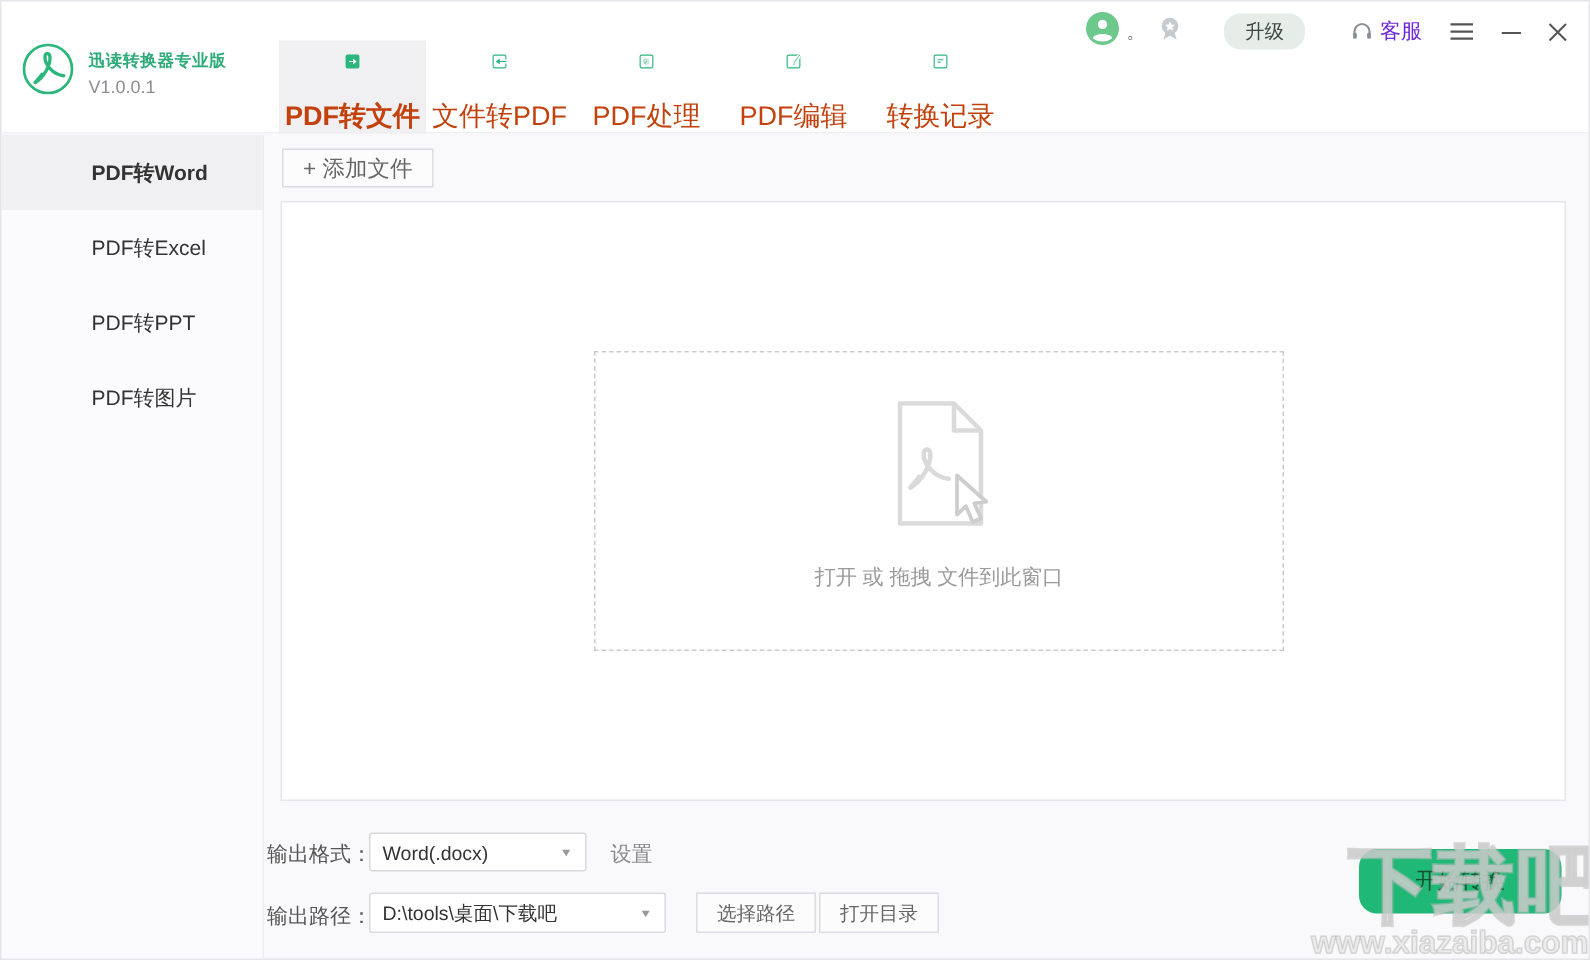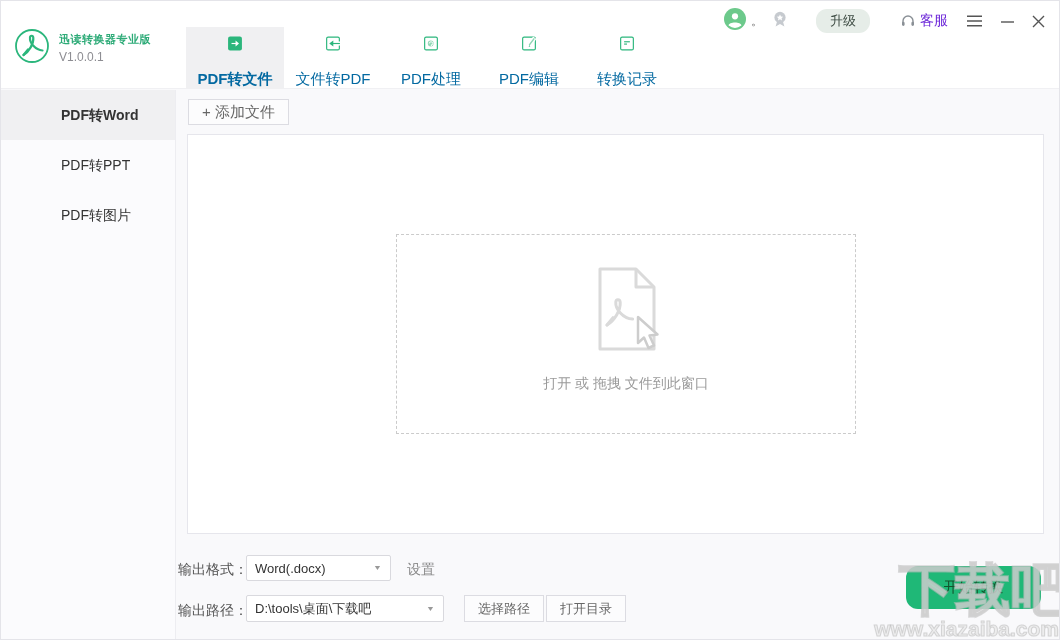--- a/index.html
+++ b/index.html
@@ -11,21 +11,21 @@
   .header { position:absolute; top:0; left:0; right:0; height:88px; background:#fff; border-bottom:1px solid #f0f0f3; }
   .brand { position:absolute; left:13px; top:27px; display:flex; align-items:center; }
   .brand-text { margin-left:9px; }
   .brand-title { color:#2eab78; font-size:11px; font-weight:bold; letter-spacing:0.5px; }
   .brand-version { color:#8d8d92; font-size:12px; margin-top:3px; }
 
   .tabs { position:absolute; left:185px; top:26px; height:62px; display:flex; }
   .tab { width:98px; height:62px; display:flex; flex-direction:column; align-items:center; cursor:pointer; }
   .tab.active { background:#f0f0f2; }
   .tab svg { margin-top:9px; }
-  .tab-label { font-size:15px; color:#0369a1; margin-top:19px; }
+  .tab-label { font-size:18px; color:#c2410c; margin-top:19px; }
   .tab.active .tab-label { font-weight:bold; }
 
   .topright { position:absolute; top:8px; right:14px; height:24px; display:flex; align-items:center; }
   .username { font-size:12px; color:#666; margin-left:5px; }
   .vip-badge { margin-left:8px; }
   .upgrade-pill { margin-left:27px; background:#e6ede8; color:#3c4a42; font-size:13px; padding:3px 14px; border-radius:11px; cursor:pointer; }
   .support { margin-left:30px; display:flex; align-items:center; cursor:pointer; }
   .support-label { font-size:14px; color:#6d28d9; margin-left:4px; }
   .win-btn { margin-left:18px; display:flex; align-items:center; cursor:pointer; }
 
@@ -161,20 +161,21 @@
       <span class="win-btn">
         <svg width="13" height="13" viewBox="0 0 13 13">
           <path d="M1 1l11 11M12 1L1 12" stroke="#555" stroke-width="1.4"></path>
         </svg>
       </span>
     </div>
   </div>
 
   <div class="sidebar">
     <div class="side-item active">PDF转Word</div>
+    <div class="side-item">PDF转Excel</div>
     <div class="side-item">PDF转PPT</div>
     <div class="side-item">PDF转图片</div>
   </div>
 
   <div class="add-btn">+ 添加文件</div>
 
   <div class="file-box">
     <div class="drop-zone">
       <svg width="92" height="100" viewBox="0 0 92 100">
         <path d="M20 6h36l18 18v62H20z" fill="#fff" stroke="#dadada" stroke-width="3" stroke-linejoin="round"></path>

